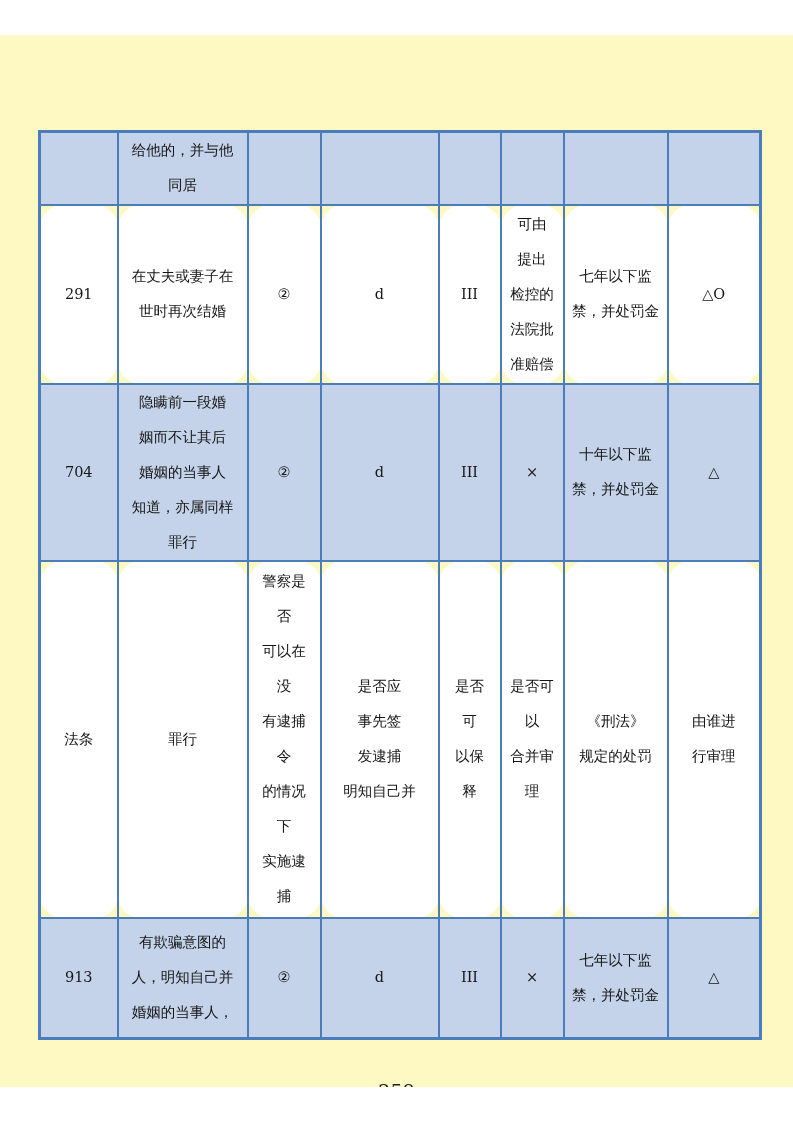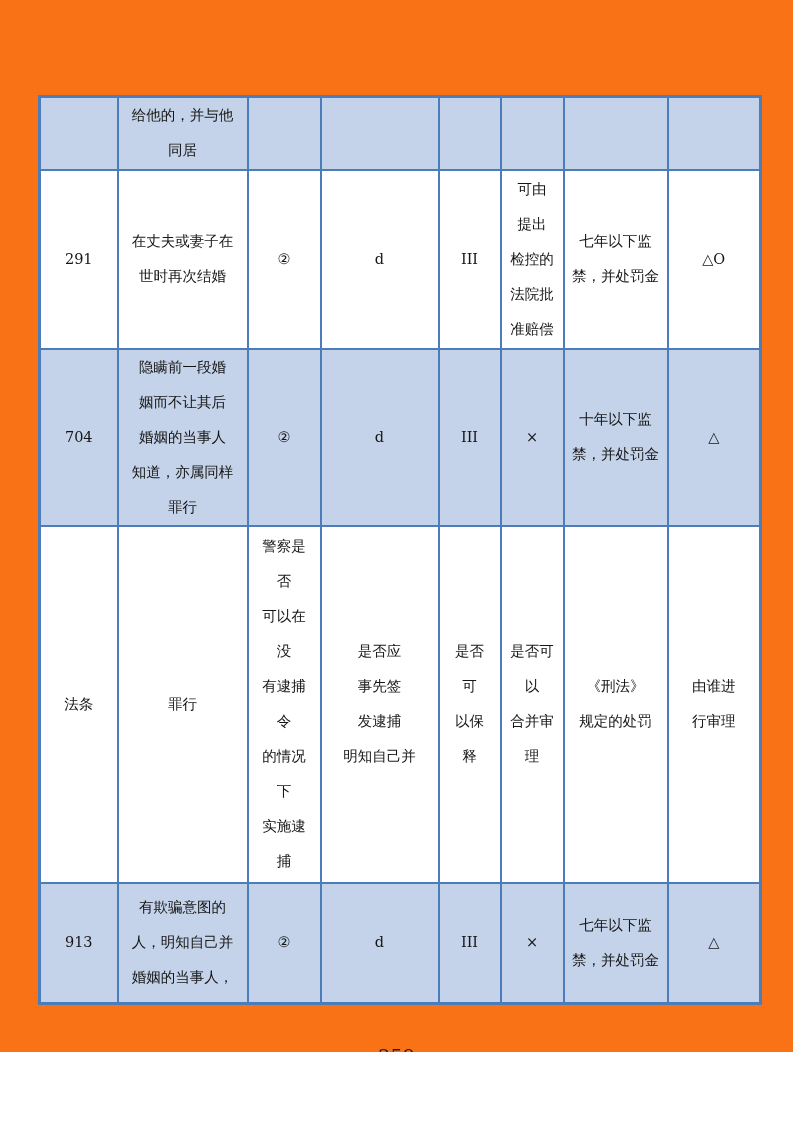--- a/index.html
+++ b/index.html
@@ -5,22 +5,23 @@
   html, body {
     margin: 0;
     padding: 0;
     background: #ffffff;
     font-family: "DejaVu Serif", "Liberation Serif", serif;
   }
   .page {
     position: relative;
     width: 793px;
     height: 1052px;
-    background: #f97316;
+    background: #fef9c3;
     overflow: hidden;
+    margin-top: 35px;
   }
   table.law-table {
     position: absolute;
     left: 38px;
     top: 95px;
     width: 721px;
     border-collapse: collapse;
     table-layout: fixed;
     border: 3px solid #4c7dbb;
   }
@@ -29,21 +30,21 @@
     text-align: center;
     vertical-align: middle;
     color: #151515;
     font-size: 14.5px;
     line-height: 35px;
     white-space: pre-line;
     padding: 0 2px;
     overflow: hidden;
   }
   tr.shaded td { background: #c4d3e9; }
-  tr.plain  td { background: #ffffff; }
+  tr.plain  td { background: #ffffff; border-radius: 23px; }
 
   
   tr.r0 { height: 73px;  }
   tr.r1 { height: 179px; }
   tr.r2 { height: 175px; }
   tr.r3 { height: 357px; }
   tr.r4 { height: 121px; }
 
   
   col.c0 { width: 78px;  }

